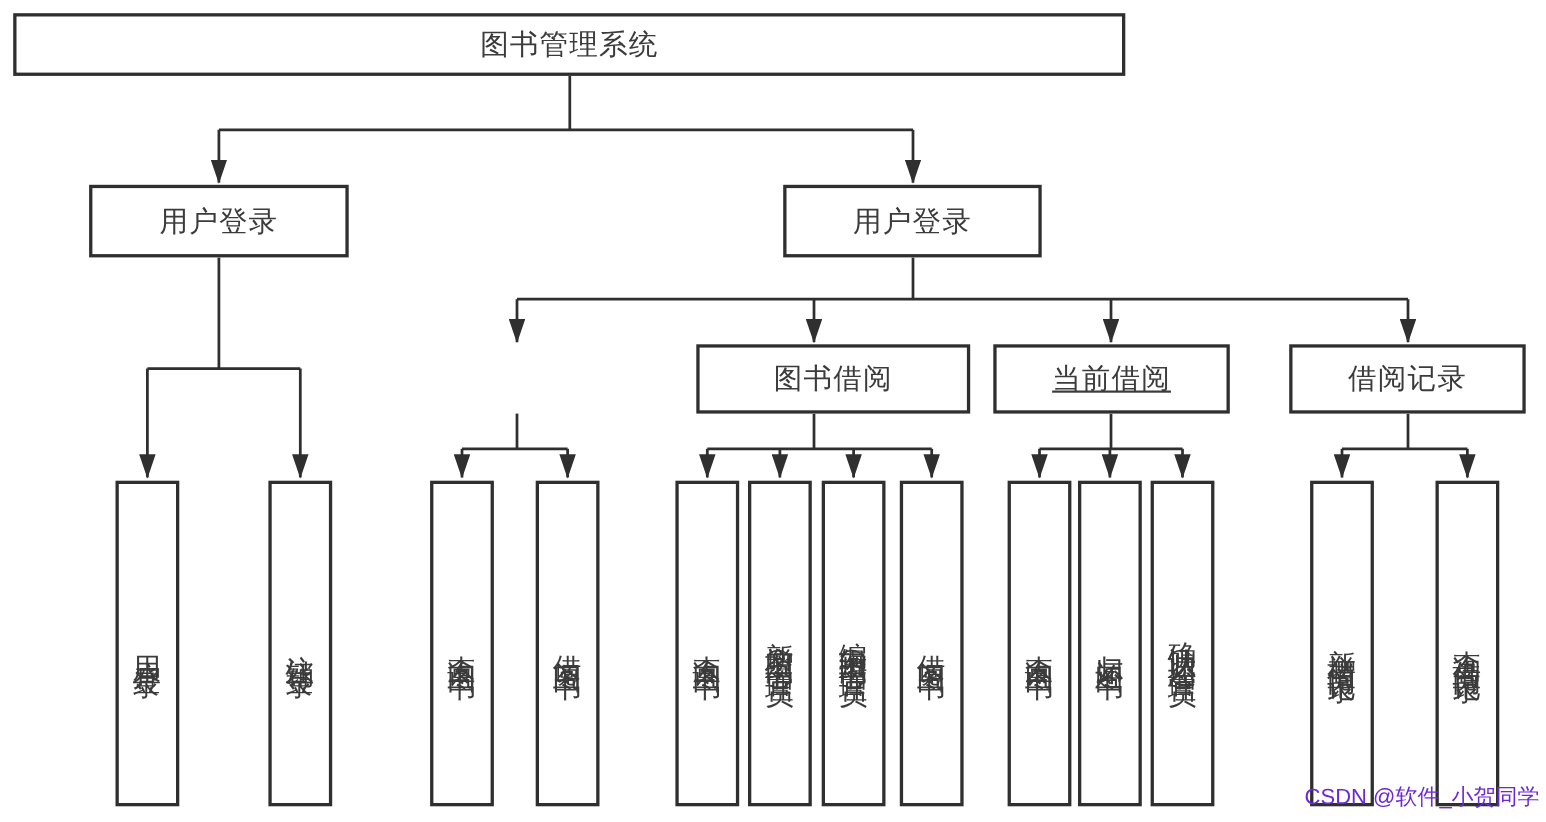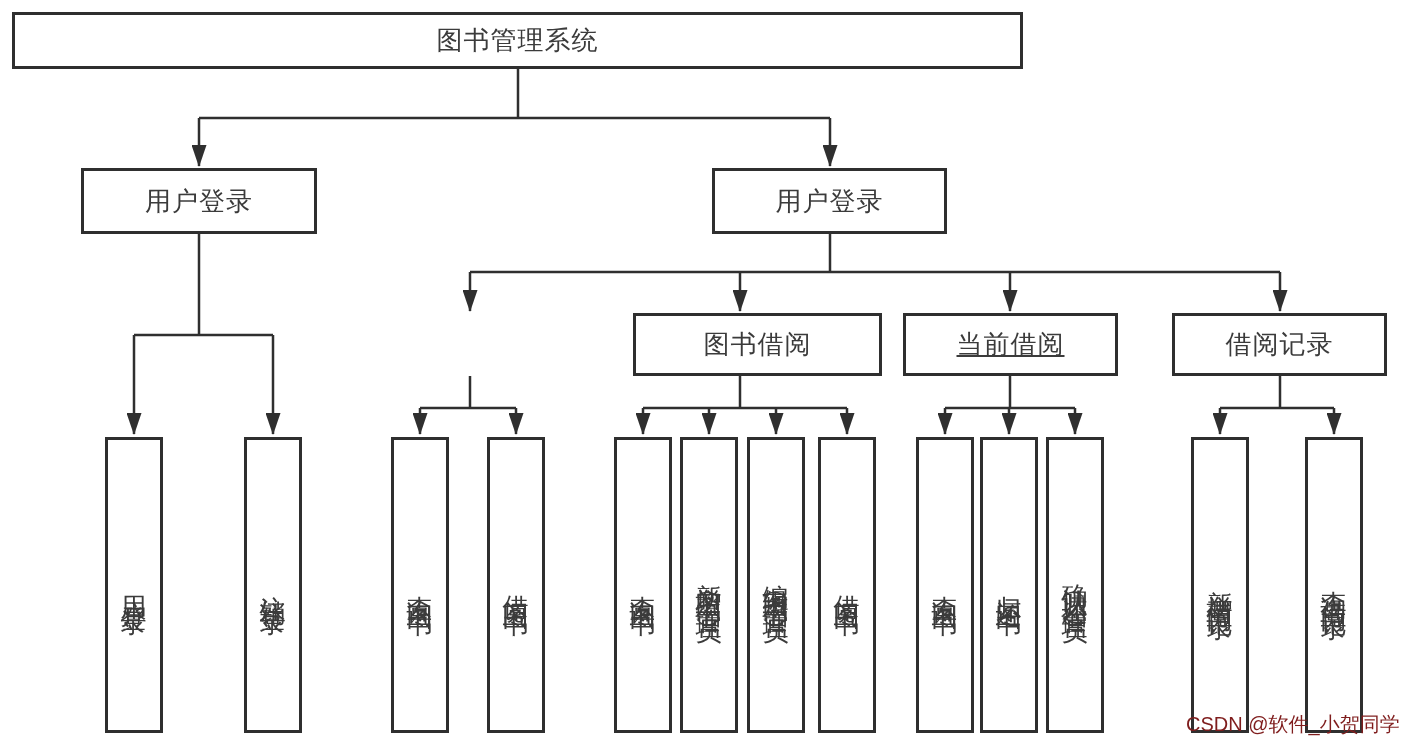--- a/index.html
+++ b/index.html
@@ -50,21 +50,21 @@
   .n-borrow-borrow  {left:818px;}
   .n-current-query  {left:916px;}
   .n-current-return {left:980px;}
   .n-current-confirm{left:1046px;}
   .n-records-add    {left:1191px;}
   .n-records-query  {left:1305px;}
   .watermark{
     position:absolute;
     left:1186px;top:711px;
     font-size:20px;
-    color:#7f1d1d;
+    color:#6d28d9;
     white-space:nowrap;
     z-index:5;
   }
 </style>
 </head>
 <body>
 
 <div class="canvas">
 
   <svg class="wires" width="1405" height="747" viewBox="0 0 1405 747">

